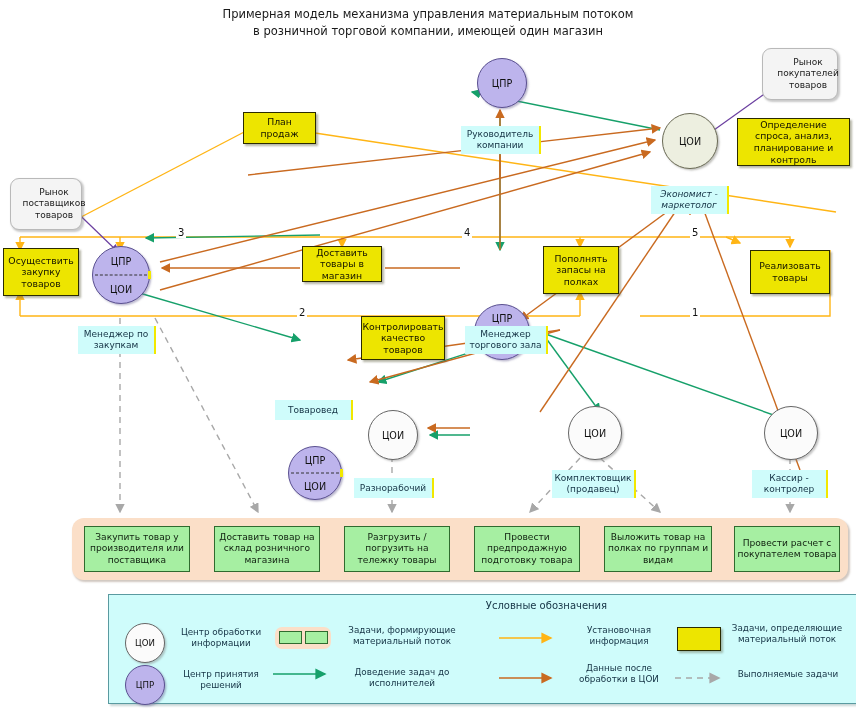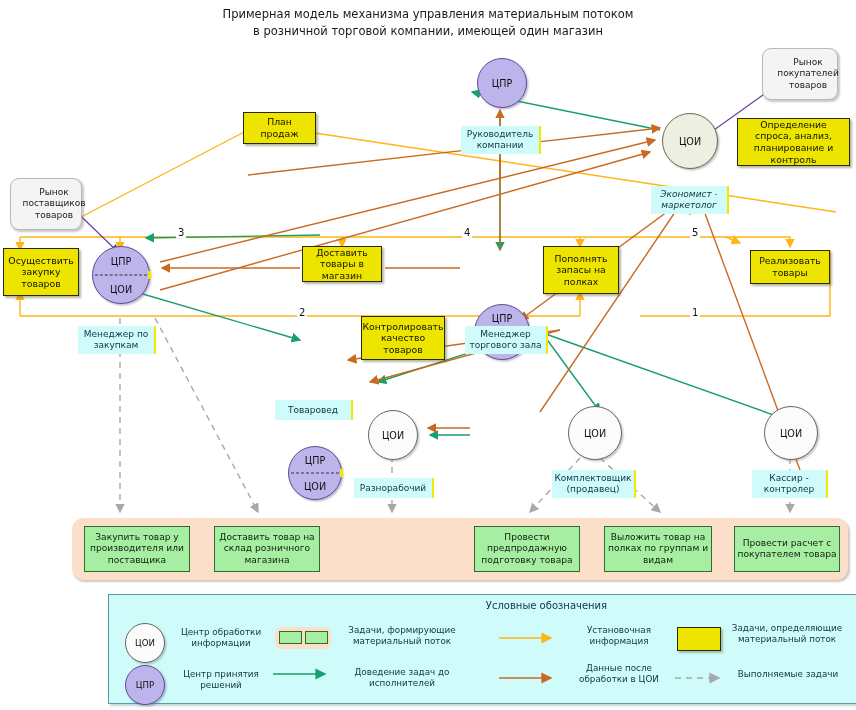--- a/index.html
+++ b/index.html
@@ -188,21 +188,21 @@
   </svg>
 
   <div class="node market" style="left:10px;top:178px;width:72px;height:52px;">Рынок поставщиков товаров</div>
   <div class="node market" style="left:762px;top:48px;width:76px;height:52px;">Рынок покупателей товаров</div>
 
   <div class="node ybox" style="left:243px;top:112px;width:73px;height:32px;">План продаж</div>
   <div class="node ybox" style="left:737px;top:118px;width:113px;height:48px;">Определение спроса, анализ, планирование и контроль</div>
   <div class="node ybox" style="left:3px;top:248px;width:76px;height:48px;">Осуществить закупку товаров</div>
   <div class="node ybox" style="left:302px;top:246px;width:80px;height:36px;">Доставить товары в магазин</div>
   <div class="node ybox" style="left:543px;top:246px;width:76px;height:48px;">Пополнять запасы на полках</div>
-  <div class="node ybox" style="left:750px;top:250px;width:80px;height:34px;">Реализовать товары</div>
+  <div class="node ybox" style="left:750px;top:250px;width:80px;height:44px;">Реализовать товары</div>
   <div class="node ybox" style="left:361px;top:316px;width:84px;height:44px;">Контролировать качество товаров</div>
 
   <div class="node circ circ-cpr" style="left:477px;top:58px;width:50px;height:50px;">ЦПР</div>
 
   <div class="node circ circ-coi" style="left:662px;top:113px;width:56px;height:56px;">ЦОИ</div>
 
   <div class="node circ circ-dual" style="left:92px;top:246px;width:58px;height:58px;">
     <div class="half">ЦПР</div>
     <div class="divider"></div>
     <div class="half">ЦОИ</div>
@@ -235,20 +235,21 @@
 
   <div class="num" style="left:176px;top:227px;">3</div>
   <div class="num" style="left:462px;top:227px;">4</div>
   <div class="num" style="left:690px;top:227px;">5</div>
   <div class="num" style="left:297px;top:307px;">2</div>
   <div class="num" style="left:690px;top:307px;">1</div>
 
   <div class="band" style="left:72px;top:518px;width:776px;height:62px;"></div>
   <div class="pbox" style="left:84px;top:526px;width:106px;height:46px;">Закупить товар у производителя или поставщика</div>
   <div class="pbox" style="left:214px;top:526px;width:106px;height:46px;">Доставить товар на склад розничного магазина</div>
+  <div class="pbox" style="left:344px;top:526px;width:106px;height:46px;">Разгрузить / погрузить на тележку товары</div>
   <div class="pbox" style="left:474px;top:526px;width:106px;height:46px;">Провести предпродажную подготовку товара</div>
   <div class="pbox" style="left:604px;top:526px;width:108px;height:46px;">Выложить товар на полках по группам и видам</div>
   <div class="pbox" style="left:734px;top:526px;width:106px;height:46px;">Провести расчет с покупателем товара</div>
 
   <div class="legend" style="left:108px;top:594px;width:740px;height:108px;padding-left:45px;">
     <div class="legend-title">Условные обозначения</div>
 
     <div class="lg-circ circ-coi-white" style="left:16px;top:28px;width:38px;height:38px;">ЦОИ</div>
     <div class="lg-item" style="left:62px;top:32px;width:100px;">Центр обработки информации</div>
 

